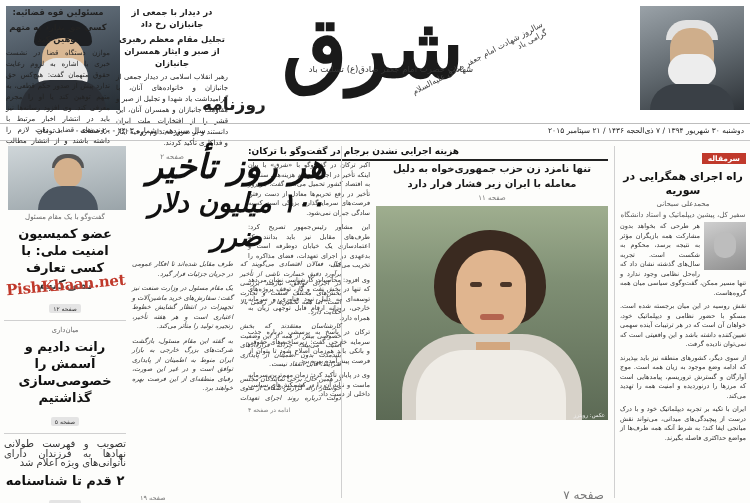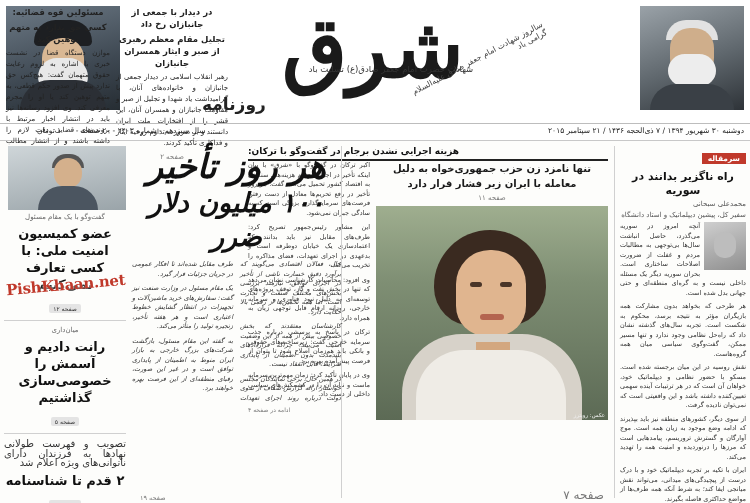--- a/index.html
+++ b/index.html
@@ -219,20 +219,21 @@
     margin: 5px 0 2px 0;
     font-size: 11px;
     line-height: 14px;
     font-weight: bold;
     color: #111;
     text-align: center;
   }
   .byline {
     font-size: 7px;
     color: #555;
+    text-align: center;
     margin-bottom: 3px;
   }
   .mini-portrait {
     width: 42px; height: 48px;
     background: linear-gradient(160deg,#cfcfcf,#8f8f8f);
     float: right;
     margin: 0 0 3px 4px;
     position: relative;
     overflow: hidden;
   }
@@ -483,27 +484,26 @@
     <div class="mast-date">
       <span class="d-right">دوشنبه ۳۰ شهریور ۱۳۹۴ / ۷ ذی‌الحجه ۱۴۳۶ / ۲۱ سپتامبر ۲۰۱۵</span>
       <span class="d-left">سال سیزدهم - شماره ۲۴۰۳ - ۲۰ صفحه - ۱۰۰۰ تومان</span>
     </div>
   </div>
 
   <div class="content">
 
     <div class="col-right">
       <span class="tag-red">سرمقاله</span>
-      <h3>راه ناگزیر بدانند در سوریه</h3>
+      <h3>راه اجرای همگرایی در سوریه</h3>
       <div class="byline">محمدعلی سبحانی</div>
       <div class="byline">سفیر کل، پیشین دیپلماتیک و استاد دانشگاه</div>
       <div class="mini-portrait">
         <div class="mp-face"></div>
       </div>
-      <p>آنچه امروز در سوریه می‌گذرد، حاصل انباشت سال‌ها بی‌توجهی به مطالبات مردم و غفلت از ضرورت اصلاحات ساختاری است. بحران سوریه دیگر یک مسئله داخلی نیست و به گره‌ای منطقه‌ای و حتی جهانی بدل شده است.</p>
       <p>هر طرحی که بخواهد بدون مشارکت همه بازیگران مؤثر به نتیجه برسد، محکوم به شکست است. تجربه سال‌های گذشته نشان داد که راه‌حل نظامی وجود ندارد و تنها مسیر ممکن، گفت‌وگوی سیاسی میان همه گروه‌هاست.</p>
       <p>نقش روسیه در این میان برجسته شده است. مسکو با حضور نظامی و دیپلماتیک خود، خواهان آن است که در هر ترتیبات آینده سهمی تعیین‌کننده داشته باشد و این واقعیتی است که نمی‌توان نادیده گرفت.</p>
       <p>از سوی دیگر، کشورهای منطقه نیز باید بپذیرند که ادامه وضع موجود به زیان همه است. موج آوارگان و گسترش تروریسم، پیامدهایی است که مرزها را درنوردیده و امنیت همه را تهدید می‌کند.</p>
       <p>ایران با تکیه بر تجربه دیپلماتیک خود و با درک درست از پیچیدگی‌های میدانی، می‌تواند نقش میانجی ایفا کند؛ به شرط آنکه همه طرف‌ها از مواضع حداکثری فاصله بگیرند.</p>
       
       
     </div>
 
     <div class="col-center">
       <div class="lead-kicker">هزینه اجرایی نشدن برجام در گفت‌وگو با ترکان:</div>

